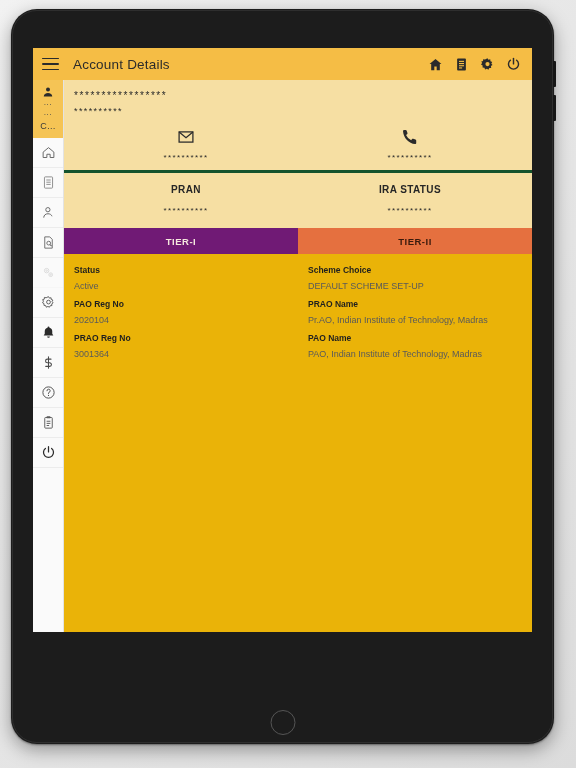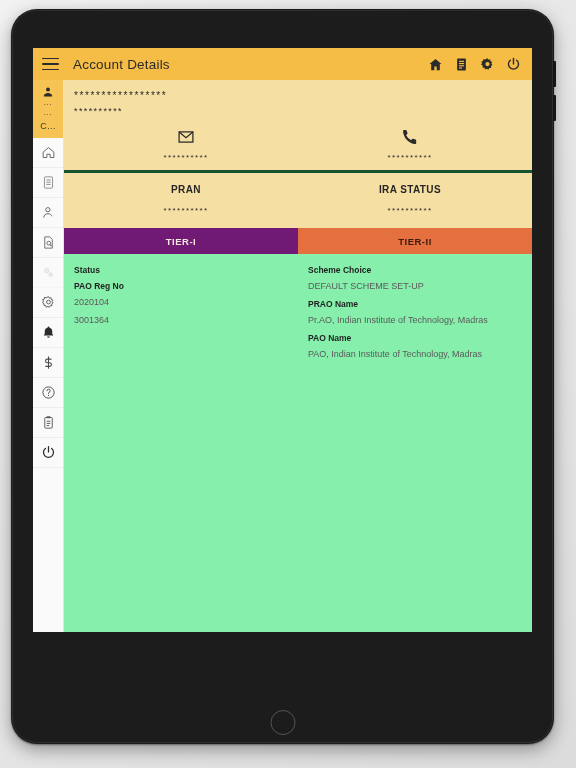--- a/index.html
+++ b/index.html
@@ -169,21 +169,21 @@
     cursor: pointer;
   }
   .tab.active { background: #701a75; color: #f4e6dd; }
   .tab.inactive { background: #e5703f; color: #3a1a0c; }
 
   
   #details {
     flex: 1;
     display: flex;
     padding: 8px 0 17px;
-    background: #86efac;
+    background: #eab308;
     min-height: 0;
   }
   .detail-col { flex: 1; padding: 0 10px; }
   .d-label { font-size: 8.5px; font-weight: bold; color: #1f1f1f; line-height: 16px; }
   .d-value { font-size: 9px; color: #5a5a5a; line-height: 17px; margin-bottom: 1px; }
 </style>
 </head>
 <body>
 
 <div id="device">
@@ -401,22 +401,24 @@
 
         <div id="tabs">
           <div class="tab active">TIER-I</div>
           <div class="tab inactive">TIER-II</div>
         </div>
 
         <div id="details">
 
           <div class="detail-col">
             <div class="d-label">Status</div>
+            <div class="d-value">Active</div>
             <div class="d-label">PAO Reg No</div>
             <div class="d-value">2020104</div>
+            <div class="d-label">PRAO Reg No</div>
             <div class="d-value">3001364</div>
           </div>
 
           <div class="detail-col">
             <div class="d-label">Scheme Choice</div>
             <div class="d-value">DEFAULT SCHEME SET-UP</div>
             <div class="d-label">PRAO Name</div>
             <div class="d-value">Pr.AO, Indian Institute of Technology, Madras</div>
             <div class="d-label">PAO Name</div>
             <div class="d-value">PAO, Indian Institute of Technology, Madras</div>

